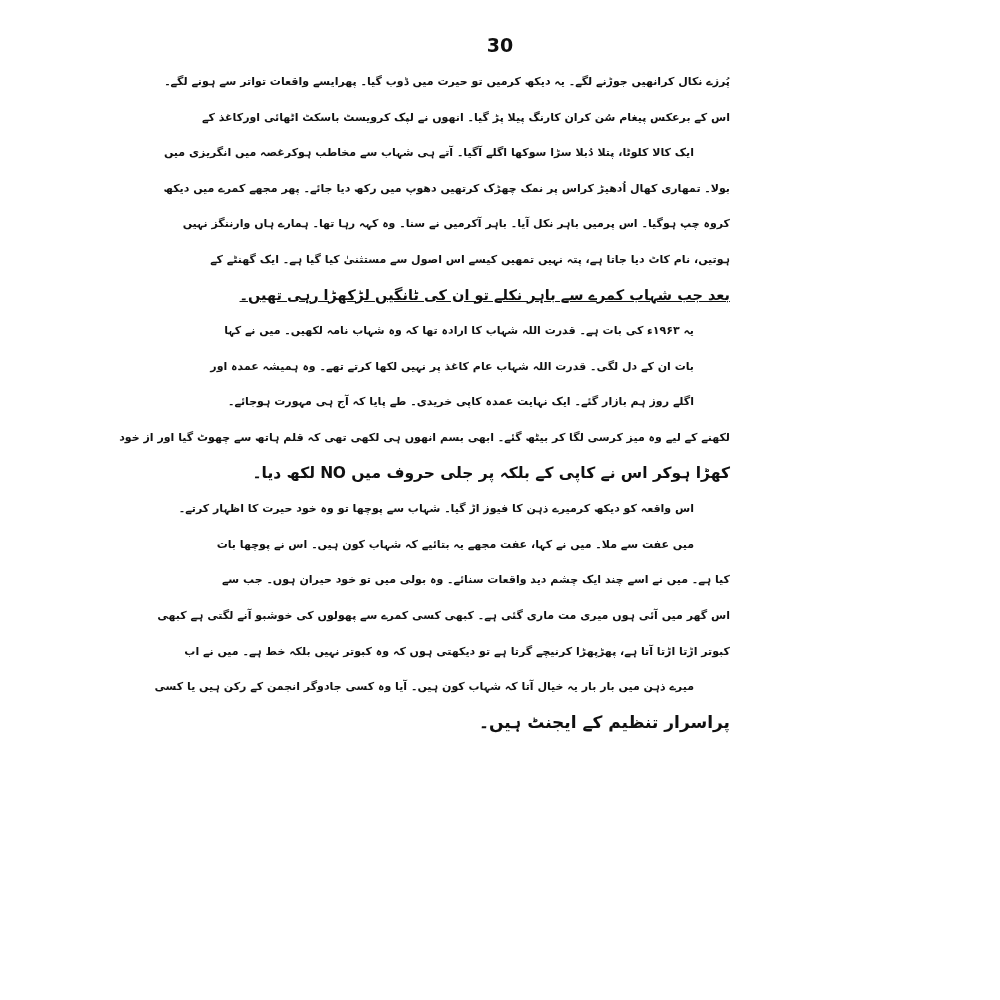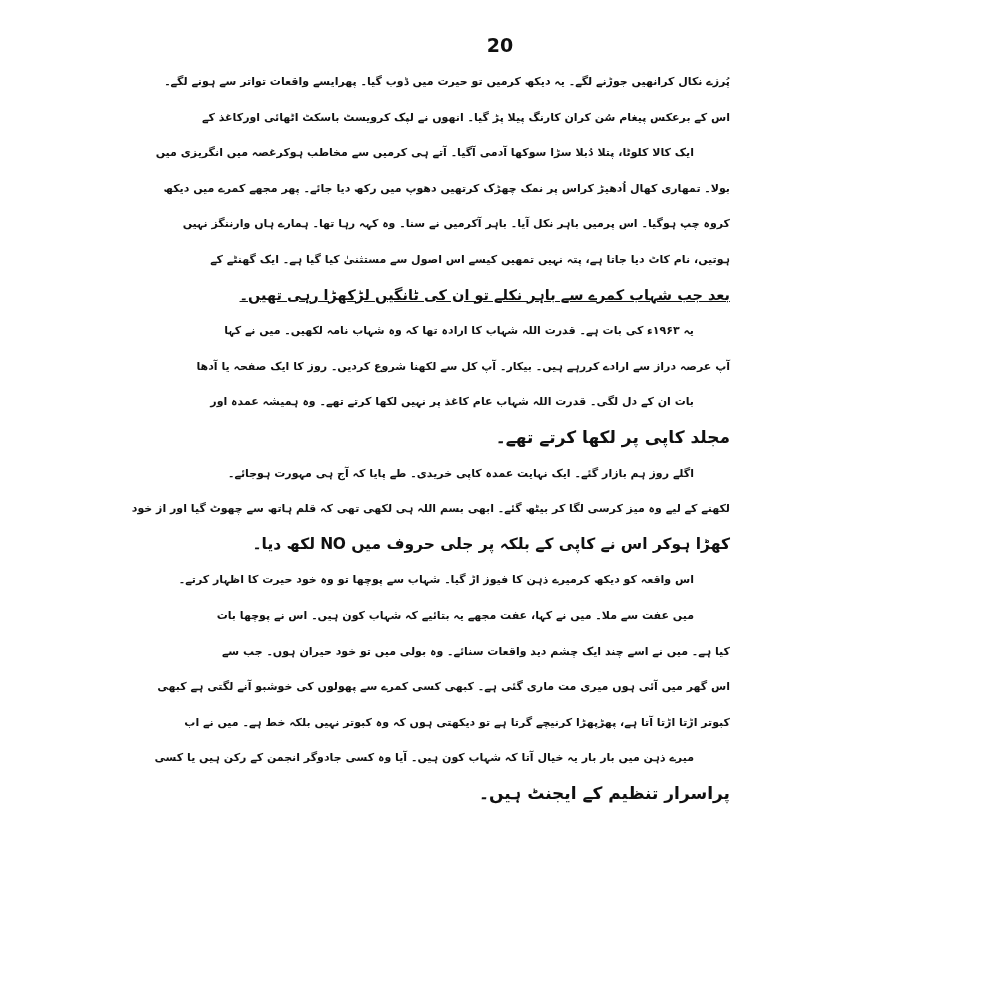--- a/index.html
+++ b/index.html
@@ -54,50 +54,48 @@
       padding-right: 36px;
     }
     .line.short {
       text-align-last: right;
     }
   </style>
 </head>
 <body>
 
 <div class="page">
-  <div class="page-number">20</div>
+  <div class="page-number">30</div>
 
   <div class="text-block" id="text-block">
 
     <div class="paragraph">
       <div class="line" style="font-size: 11px;">پُرزے نکال کرانھیں جوڑنے لگے۔ یہ دیکھ کرمیں تو حیرت میں ڈوب گیا۔ پھرایسے واقعات تواتر سے ہونے لگے۔</div>
       <div class="line" style="font-size: 11px;">اس کے برعکس پیغام سُن کران کارنگ پیلا پڑ گیا۔ انھوں نے لپک کرویسٹ باسکٹ اٹھائی اورکاغذ کے</div>
     </div>
 
     <div class="paragraph">
-      <div class="line indent" style="font-size: 11px;">ایک کالا کلوٹا، پتلا دُبلا سڑا سوکھا آدمی آگیا۔ آتے ہی کرمیں سے مخاطب ہوکرغصہ میں انگریزی میں</div>
+      <div class="line indent" style="font-size: 11px;">ایک کالا کلوٹا، پتلا دُبلا سڑا سوکھا اگلے آگیا۔ آتے ہی شہاب سے مخاطب ہوکرغصہ میں انگریزی میں</div>
       <div class="line" style="font-size: 11px;">بولا۔ تمھاری کھال اُدھیڑ کراس پر نمک چھڑک کرتھیں دھوپ میں رکھ دیا جائے۔ پھر مجھے کمرے میں دیکھ</div>
       <div class="line" style="font-size: 11px;">کروہ چپ ہوگیا۔ اس پرمیں باہر نکل آیا۔ باہر آکرمیں نے سنا۔ وہ کہہ رہا تھا۔ ہمارے ہاں وارننگز نہیں</div>
       <div class="line" style="font-size: 11px;">ہوتیں، نام کاٹ دیا جاتا ہے، پتہ نہیں تمھیں کیسے اس اصول سے مستثنیٰ کیا گیا ہے۔ ایک گھنٹے کے</div>
       <div class="line short" style="font-size: 14.5px; text-decoration: underline;">بعد جب شہاب کمرے سے باہر نکلے تو ان کی ٹانگیں لڑکھڑا رہی تھیں۔</div>
     </div>
 
     <div class="paragraph">
       <div class="line indent" style="font-size: 11px;">یہ ۱۹۶۳ء کی بات ہے۔ قدرت اللہ شہاب کا ارادہ تھا کہ وہ شہاب نامہ لکھیں۔ میں نے کہا</div>
-      <div class="line" style="font-size: 11px;">آپ عرصہ دراز سے ارادے کررہے ہیں۔ بیکار۔ آپ کل سے لکھنا شروع کردیں۔ روز کا ایک صفحہ یا آدھا</div>
     </div>
 
     <div class="paragraph">
       <div class="line indent" style="font-size: 11px;">بات ان کے دل لگی۔ قدرت اللہ شہاب عام کاغذ پر نہیں لکھا کرتے تھے۔ وہ ہمیشہ عمدہ اور</div>
-      <div class="line short">مجلد کاپی پر لکھا کرتے تھے۔</div>
     </div>
 
     <div class="paragraph">
       <div class="line indent" style="font-size: 11px;">اگلے روز ہم بازار گئے۔ ایک نہایت عمدہ کاپی خریدی۔ طے پایا کہ آج ہی مہورت ہوجائے۔</div>
-      <div class="line" style="font-size: 11px;">لکھنے کے لیے وہ میز کرسی لگا کر بیٹھ گئے۔ ابھی بسم اللہ ہی لکھی تھی کہ قلم ہاتھ سے چھوٹ گیا اور از خود</div>
+      <div class="line" style="font-size: 11px;">لکھنے کے لیے وہ میز کرسی لگا کر بیٹھ گئے۔ ابھی بسم انھوں ہی لکھی تھی کہ قلم ہاتھ سے چھوٹ گیا اور از خود</div>
       <div class="line short" style="font-size: 15.5px;">کھڑا ہوکر اس نے کاپی کے بلکہ پر جلی حروف میں NO لکھ دیا۔</div>
     </div>
 
     <div class="paragraph">
       <div class="line indent short" style="font-size: 11px;">اس واقعہ کو دیکھ کرمیرے ذہن کا فیوز اڑ گیا۔ شہاب سے پوچھا تو وہ خود حیرت کا اظہار کرتے۔</div>
     </div>
 
     <div class="paragraph">
       <div class="line indent" style="font-size: 11px;">میں عفت سے ملا۔ میں نے کہا، عفت مجھے یہ بتائیے کہ شہاب کون ہیں۔ اس نے پوچھا بات</div>
       <div class="line" style="font-size: 11px;">کیا ہے۔ میں نے اسے چند ایک چشم دید واقعات سنائے۔ وہ بولی میں تو خود حیران ہوں۔ جب سے</div>

